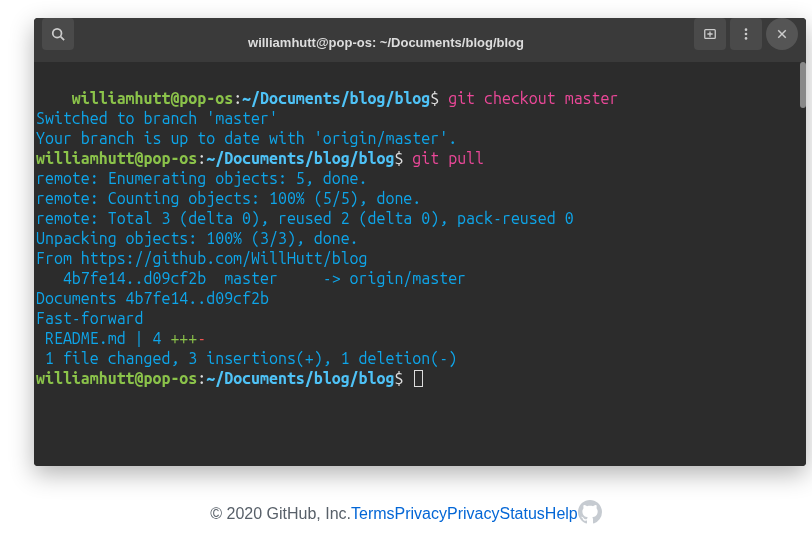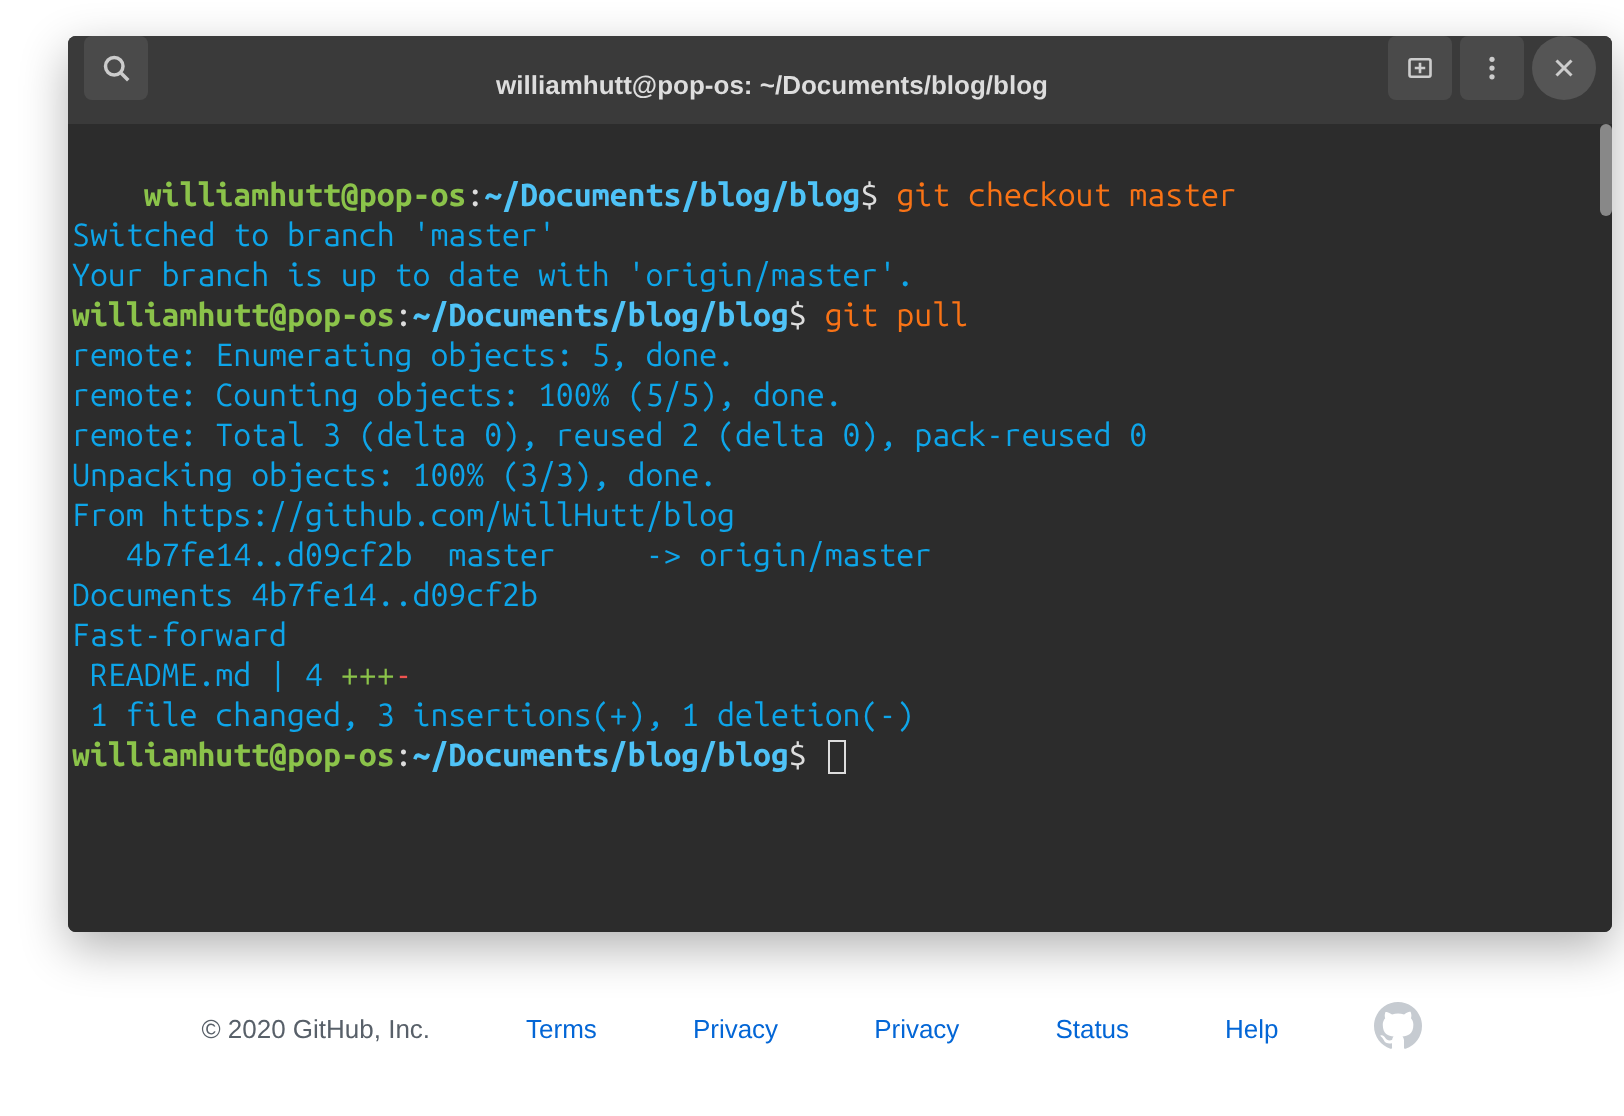--- a/index.html
+++ b/index.html
@@ -78,42 +78,41 @@
       top: 0;
       width: 6px;
       height: 46px;
       background: #888;
       border-radius: 3px;
     }
     .prompt-user { color: #8bc34a; font-weight: bold; }
     .prompt-colon { color: #ddd; }
     .prompt-path { color: #4fc3f7; font-weight: bold; }
     .prompt-dollar { color: #ddd; }
-    .cmd { color: #f97316; }
+    .cmd { color: #ec4899; }
     .out { color: #0ea5e9; }
     .diff-plus { color: #8bc34a; }
     .diff-minus { color: #ef5350; }
     .cursor {
       display: inline-block;
       width: 9px;
       height: 17px;
       border: 1px solid #ddd;
       vertical-align: text-bottom;
       margin-left: 2px;
     }
     .footer {
       position: absolute;
       bottom: 30px;
       left: 0;
       width: 100%;
       display: flex;
       align-items: center;
       justify-content: center;
-      gap: 48px;
-      font-size: 13px;
+      font-size: 16px;
       color: #586069;
     }
     .footer .copyright { color: #586069; }
     .footer a { color: #0366d6; text-decoration: none; }
     .gh-logo {
       color: #c6cbd1;
     }
   </style>
 </head>
 <body>

